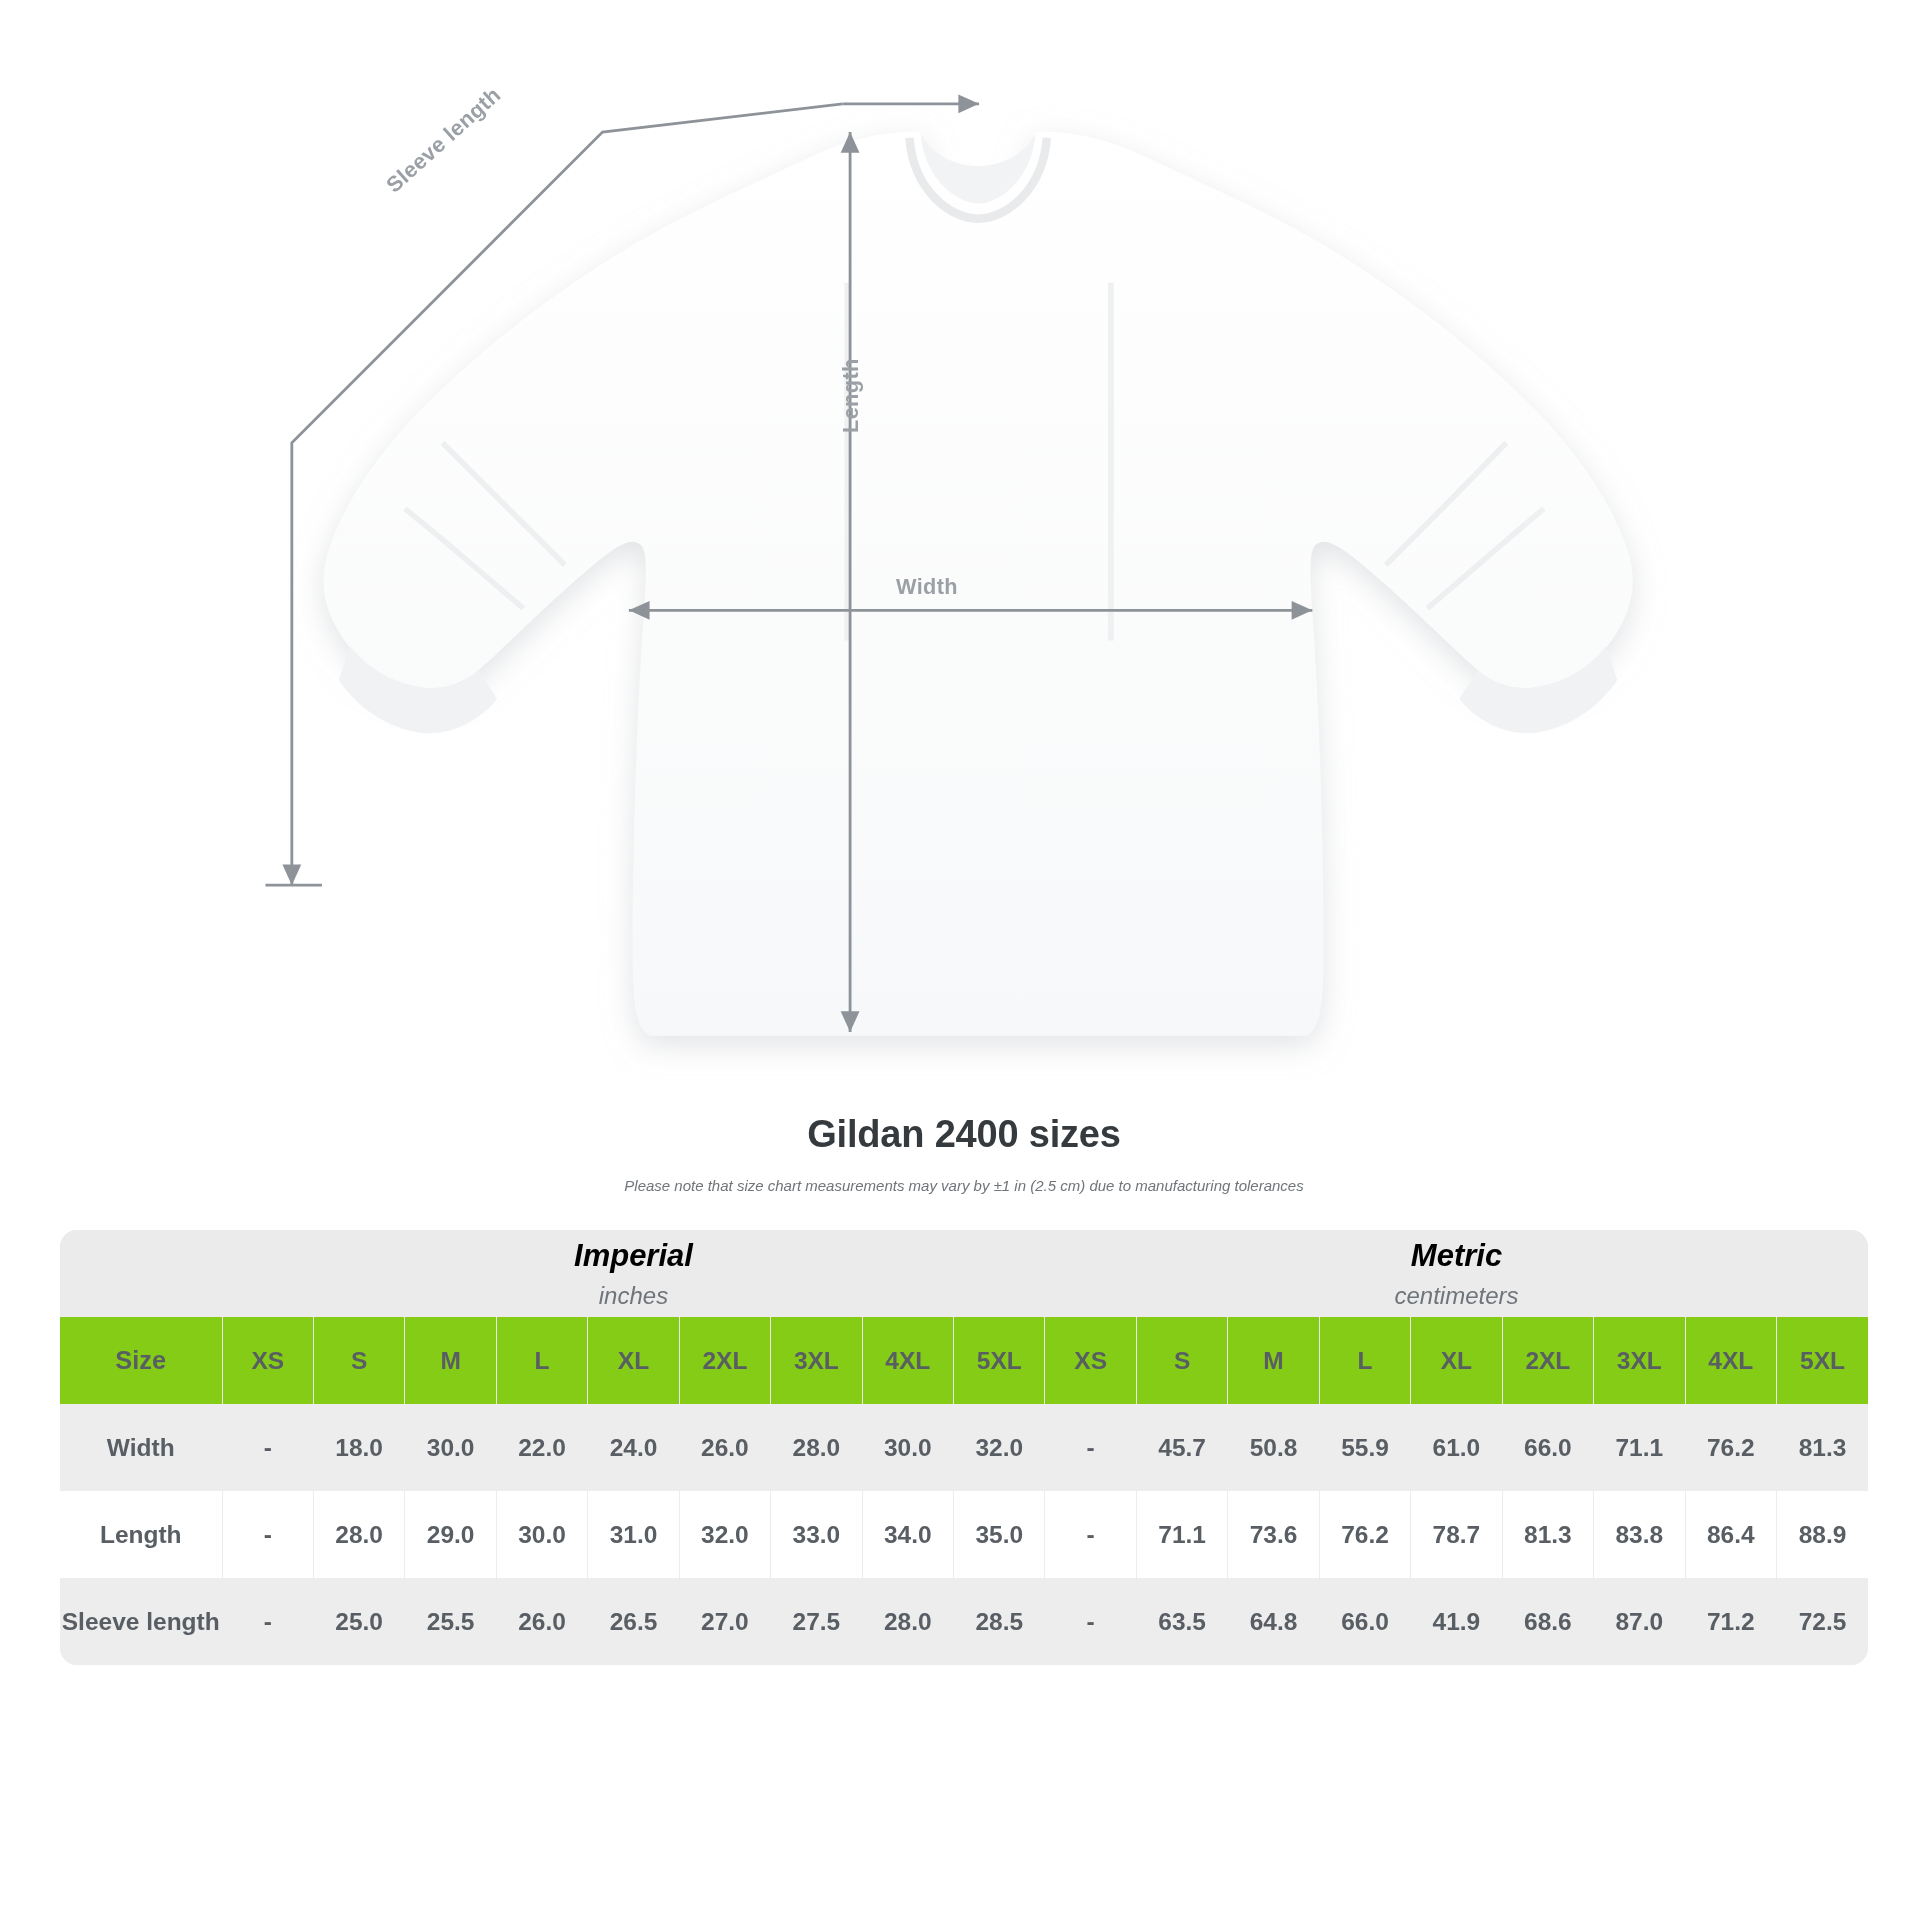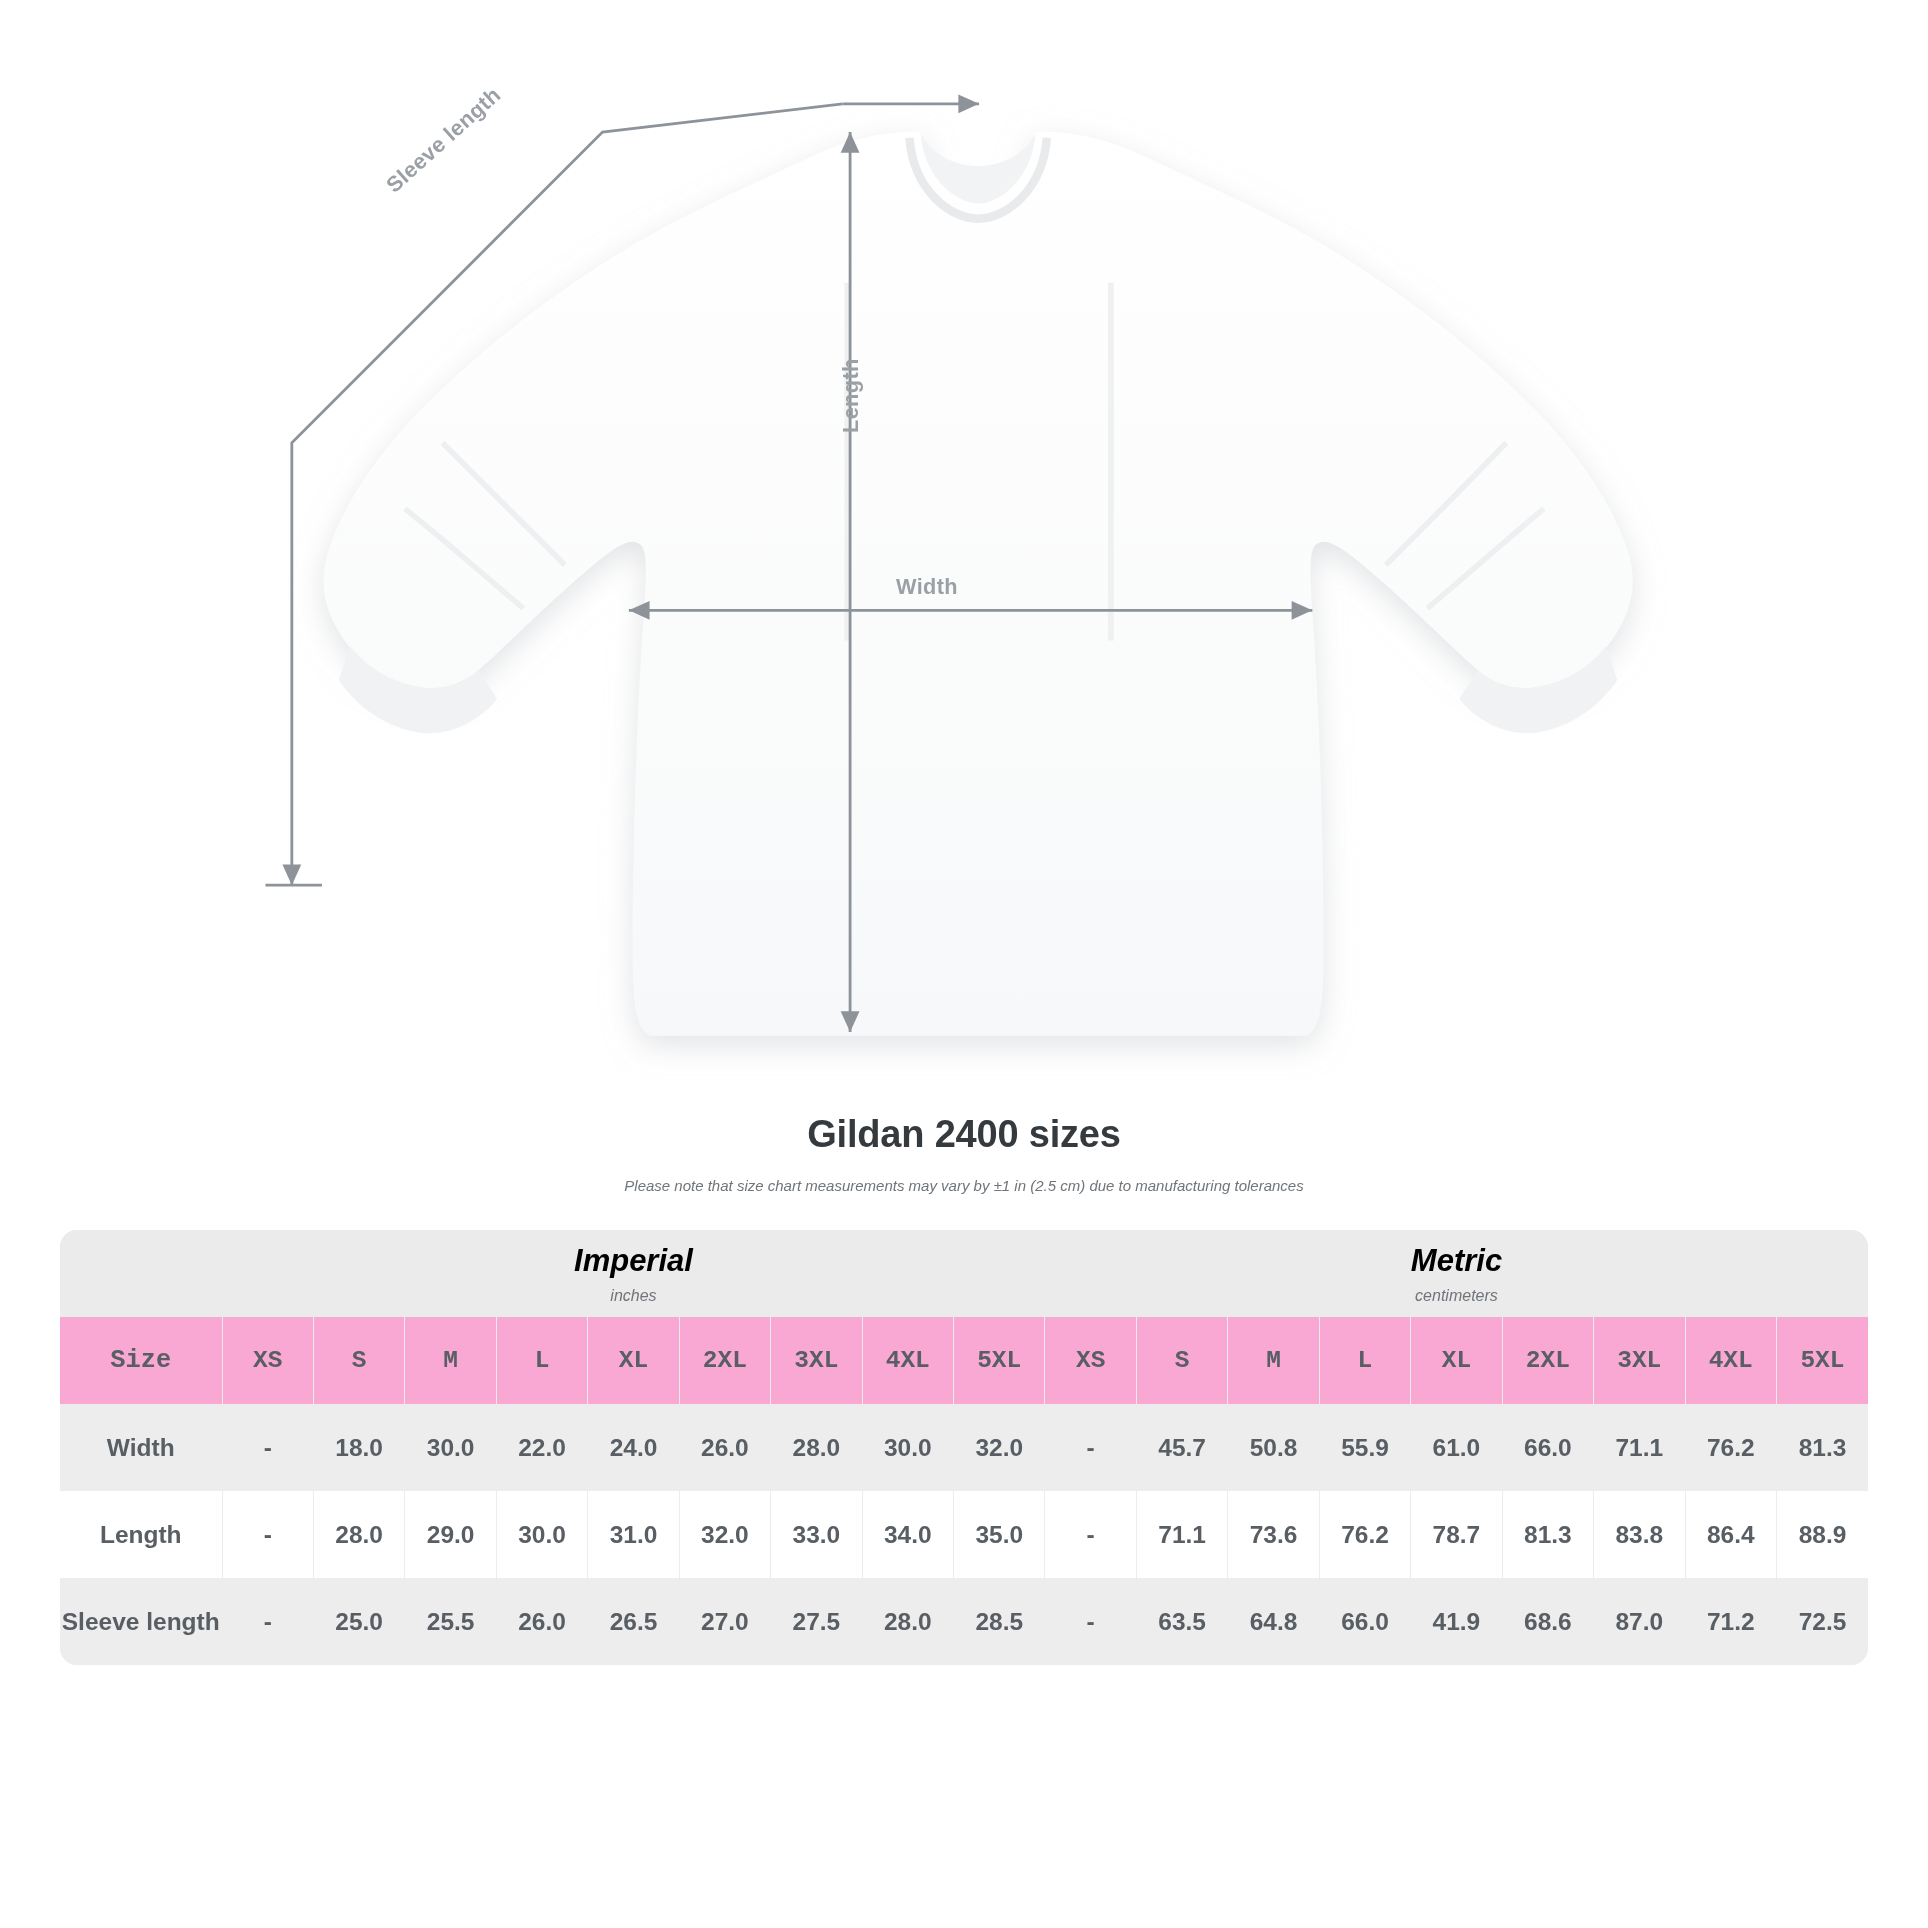--- a/index.html
+++ b/index.html
@@ -105,34 +105,33 @@
     border: none;
   }
   .unit-name {
     font-size: 31px;
     font-style: italic;
     font-weight: bold;
     color: #000000;
     display: block;
   }
   .unit-sub {
-    font-size: 16px;
+    font-size: 24px;
     font-style: italic;
     font-weight: normal;
     color: #6f757a;
     display: block;
     margin-top: 8.5px;
   }
   
   .size-row th {
-    background: #f9a8d4;
+    background: #84cc16;
     border-right: 0.9px solid #ececec;
     font-size: 24.5px;
     color: #5c6166;
-    font-family: Liberation Mono, monospace;
   }
   .size-row th:last-child { border-right: none; }
   .size-row th.row-head {
     font-size: 25.4px;
   }
   
   tr.data-row td {
     border-right: 0.9px solid #ececec;
   }
   tr.data-row td:last-child { border-right: none; }

